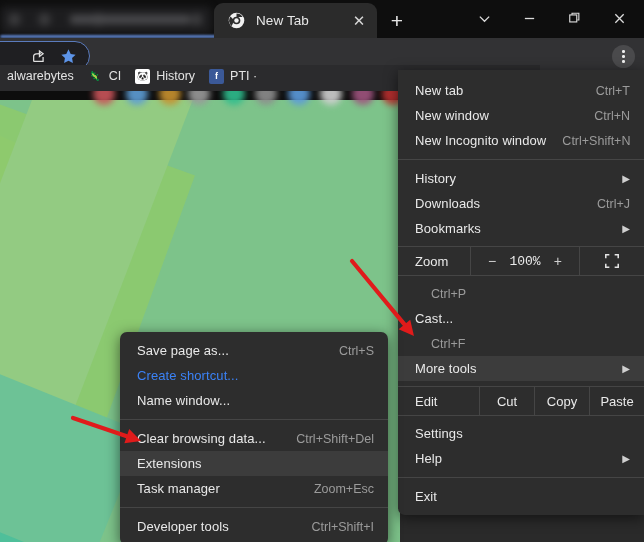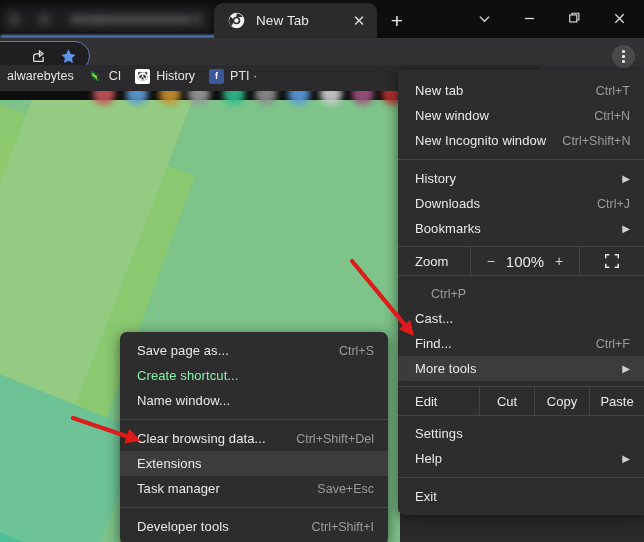--- a/index.html
+++ b/index.html
@@ -172,38 +172,38 @@
   .sub-menu  { left: 120px; top: 332px; width: 268px; }
 
   .mi {
     display: flex; align-items: center;
     height: 25px; padding: 0 14px 0 17px;
     white-space: nowrap;
   }
   .mi .label { flex: 1 1 auto; letter-spacing: .1px; }
   .mi .accel { color: #9b9b9b; font-size: 12.5px; margin-left: 16px; }
   .mi .caret { color: #cfcfcf; font-size: 10px; margin-left: 10px; }
-  .mi.disabled .label { color: #86efac; }
+  .mi.disabled .label { color: #3b82f6; }
   .mi.highlight { background: #3c3c3c; align-items: center; }
   .sep { height: 1px; background: #454545; margin: 6px 0; }
 
   .zoom-row {
     display: flex; align-items: stretch; height: 30px;
     border-top: 1px solid #454545; border-bottom: 1px solid #454545;
     margin: 5px 0;
   }
   .zoom-label { display: flex; align-items: center; padding-left: 17px; width: 72px; }
   .zoom-ctrl {
     flex: 1 1 auto; display: flex; align-items: center;
     justify-content: space-around;
     border-left: 1px solid #454545; border-right: 1px solid #454545;
     padding: 0 8px;
   }
   .zoom-ctrl .op { color: #cfcfcf; font-size: 14px; width: 18px; text-align: center; }
-  .zoom-ctrl .pct { font-size: 15px; }
+  .zoom-ctrl .pct { font-size: 13px; font-family: Liberation Mono, monospace; }
   .zoom-full { width: 64px; display: flex; align-items: center; justify-content: center; }
 
   .ecc-row {
     display: flex; align-items: stretch; height: 30px;
     border-top: 1px solid #454545; border-bottom: 1px solid #454545;
     margin: 5px 0;
   }
   .ecc {
     flex: 1 1 0; display: flex; align-items: center; justify-content: center;
     font-size: 13px; border-right: 1px solid #454545;
@@ -379,21 +379,20 @@
           </svg>
         </div>
       </div>
       <div class="mi">
         <span class="accel">Ctrl+P</span>
       </div>
       <div class="mi">
         <span class="label">Cast...</span>
       </div>
       <div class="mi">
-        <span class="label">Find...</span>
         <span class="accel">Ctrl+F</span>
       </div>
       <div class="mi highlight">
         <span class="label">More tools</span>
         <span class="caret">▶</span>
       </div>
       <div class="ecc-row">
         <div class="ecc lead">Edit</div>
         <div class="ecc ">Cut</div>
         <div class="ecc ">Copy</div>
@@ -426,21 +425,21 @@
       <div class="sep"></div>
       <div class="mi">
         <span class="label">Clear browsing data...</span>
         <span class="accel">Ctrl+Shift+Del</span>
       </div>
       <div class="mi highlight">
         <span class="label">Extensions</span>
       </div>
       <div class="mi">
         <span class="label">Task manager</span>
-        <span class="accel">Save+Esc</span>
+        <span class="accel">Zoom+Esc</span>
       </div>
       <div class="sep"></div>
       <div class="mi">
         <span class="label">Developer tools</span>
         <span class="accel">Ctrl+Shift+I</span>
       </div>
     </div>
 
   <svg class="arrows" viewBox="0 0 644 542">
       <g>

